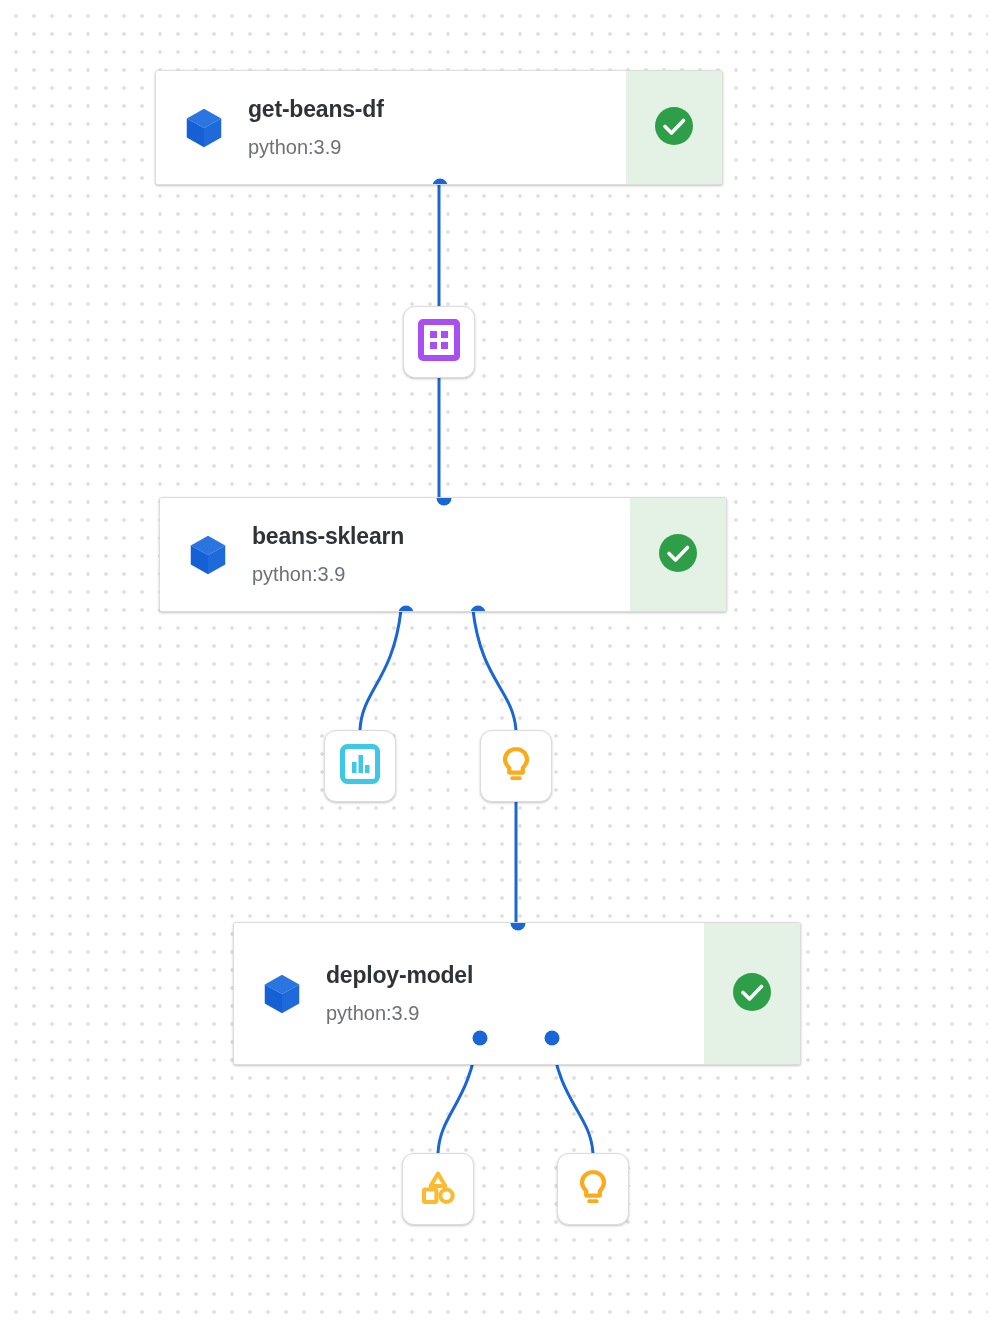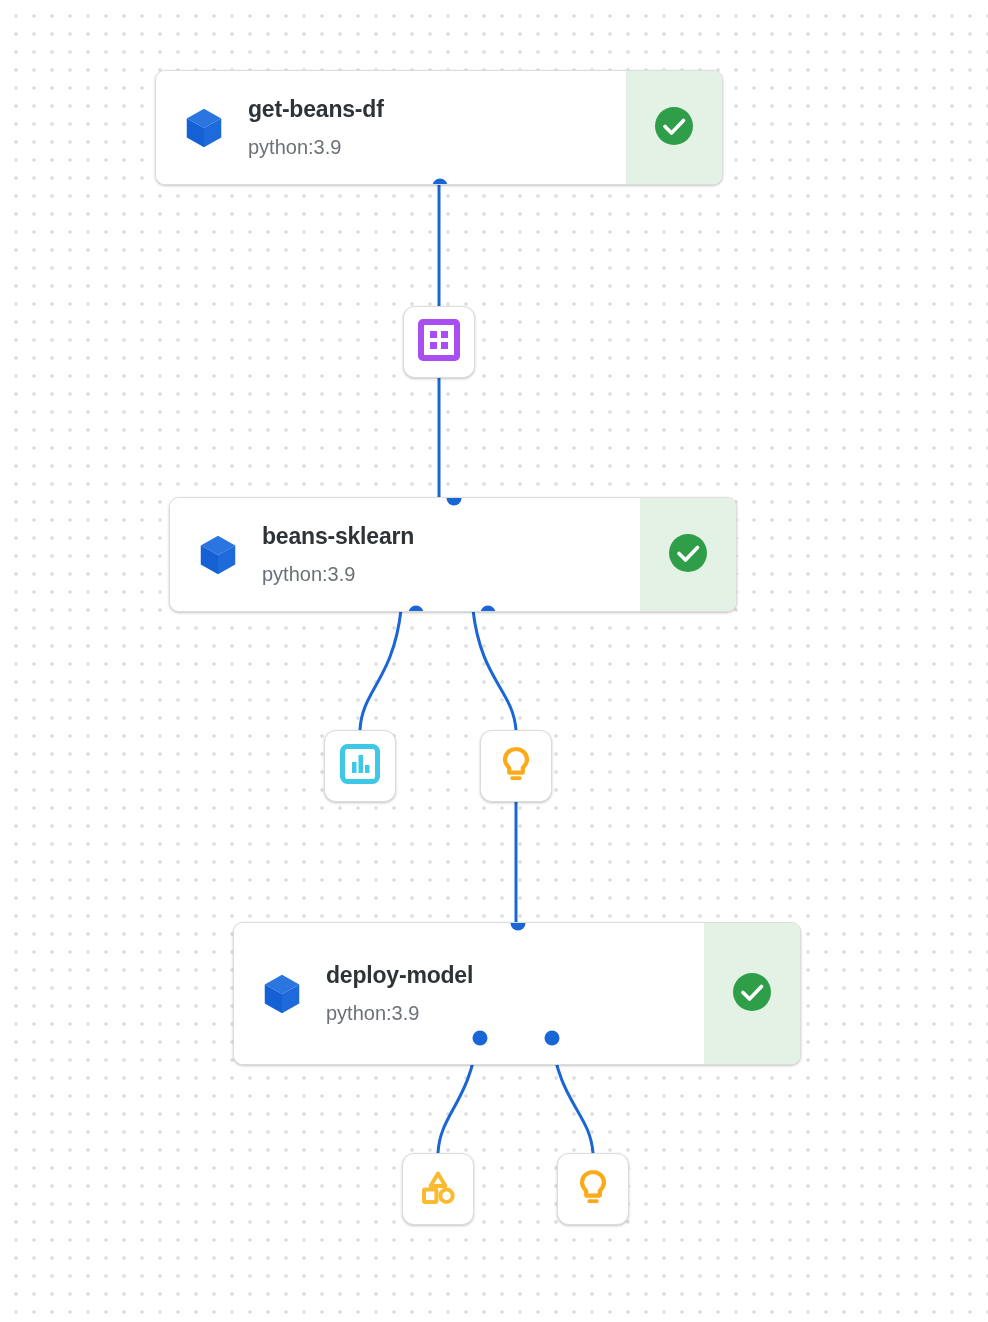--- a/index.html
+++ b/index.html
@@ -37,21 +37,21 @@
     pointer-events: none;
   }
 
   
   .task-node {
     position: absolute;
     display: flex;
     align-items: stretch;
     background: #ffffff;
     border: 1px solid #dcdcdc;
-    border-radius: 10px;
+    border-radius: 3px;
     box-shadow: 0 1px 3px rgba(0,0,0,0.14), 0 1px 2px rgba(0,0,0,0.10);
     box-sizing: border-box;
     overflow: hidden;
   }
   .task-body {
     flex: 1 1 auto;
     display: flex;
     align-items: center;
     padding-left: 24px;
     background: #ffffff;
@@ -176,21 +176,21 @@
       <svg width="42" height="42" viewBox="0 0 42 42" aria-hidden="true">
         <rect x="3" y="3" width="36" height="36" rx="2" ry="2" fill="none" stroke="#a94ef0" stroke-width="6"></rect>
         <rect x="12" y="12" width="7" height="7" fill="#a94ef0"></rect>
         <rect x="23" y="12" width="7" height="7" fill="#a94ef0"></rect>
         <rect x="12" y="23" width="7" height="7" fill="#a94ef0"></rect>
         <rect x="23" y="23" width="7" height="7" fill="#a94ef0"></rect>
       </svg>
     </span>
   </div>
 
-  <div class="task-node" style="left:169px; top:497px; width:568px; height:115px;">
+  <div class="task-node" style="left:159px; top:497px; width:568px; height:115px;">
     <div class="task-body">
       <span class="node-icon">
         <svg width="46" height="46" viewBox="0 0 48 48" aria-hidden="true">
           <path d="M24 4 L42 14 L24 24 L6 14 Z" fill="#2a75e0"></path>
           <path d="M6 14 L24 24 L24 44 L6 34 Z" fill="#1560d4"></path>
           <path d="M42 14 L42 34 L24 44 L24 24 Z" fill="#1e6ada"></path>
         </svg>
       </span>
       <span class="node-text">
         <span class="node-title">beans-sklearn</span>

